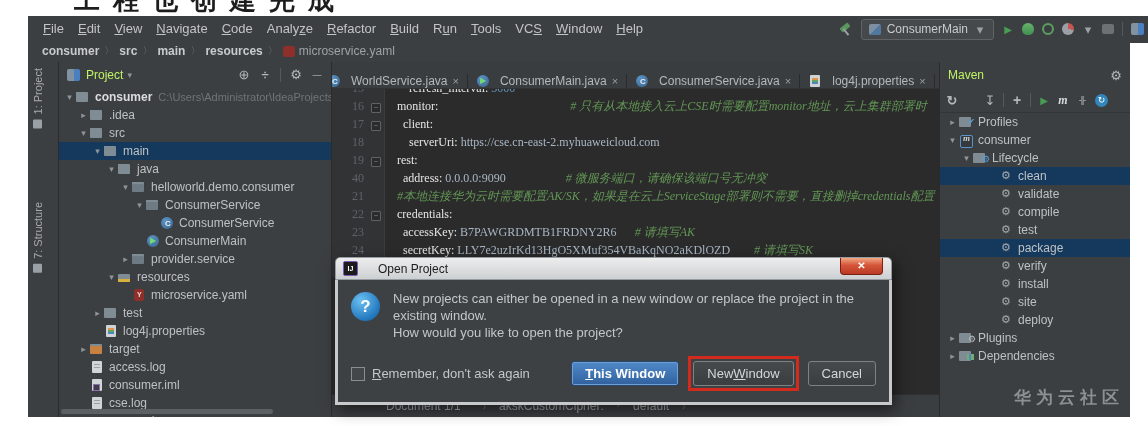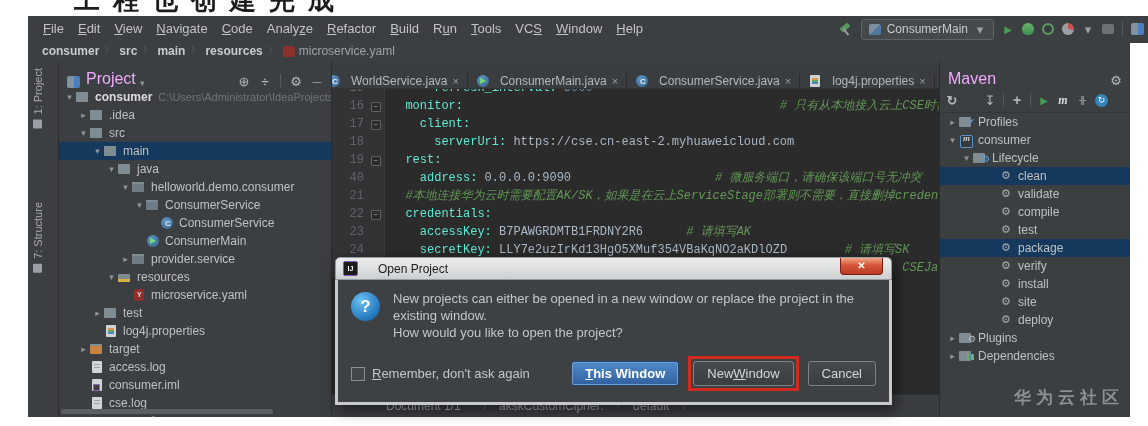--- a/index.html
+++ b/index.html
@@ -21,21 +21,21 @@
   
   .main{position:absolute;top:46px;bottom:0;left:0;right:18px;display:flex}
   .white-right{position:absolute;top:27px;right:0;width:18px;bottom:0;background:#fff;z-index:8}
   .stripe{width:30px;background:#3c3f41;border-right:1px solid #2b2b2b;position:relative;flex:none}
   .stripe-label{position:absolute;left:4px;writing-mode:vertical-rl;transform:rotate(180deg);
                 font-size:11px;color:#a9abad;display:flex;align-items:center;gap:5px}
   .stripe-label.sl1{top:6px}.stripe-label.sl2{top:140px}
   .sq-icon{width:9px;height:9px;background:#9aa0a5;border-radius:1px;display:inline-block}
   
   .project-col{width:272px;border-right:1px solid #2b2b2b;display:flex;flex-direction:column;position:relative;flex:none;overflow:hidden}
-  .panel-head{height:26px;display:flex;align-items:flex-end;padding:0 8px;font-size:16px;color:#f0abfc;flex:none}
+  .panel-head{height:26px;display:flex;align-items:center;padding:0 8px;font-size:12px;color:#bef264;flex:none}
   .panel-head .grow{flex:1}
   .head-ico{margin-left:9px;color:#a9adb0;font-size:12px;line-height:12px}
   .tree{flex:1;overflow:hidden;font-size:12px}
   .trow{height:18px;display:flex;align-items:center;white-space:nowrap;overflow:hidden}
   .trow[data-selected="true"]{background:#14395c}
   .trow[data-bold="true"] .tlabel{font-weight:bold;color:#dadcde}
   .tlabel{color:#bdc1c4}
   .textra{color:#6e7478;margin-left:6px;font-size:11px}
   .arrow{width:13px;text-align:center;color:#8f969b;font-size:9px;flex:none}
   .arrow[data-arrow="down"]::before{content:"▾"}
@@ -106,29 +106,29 @@
   .tbi[data-icon="stop"]{width:10px;height:10px;background:#6e7173;border-radius:2px}
   .tbi[data-icon="proj-structure"]{width:13px;height:12px;border-radius:2px;background:linear-gradient(90deg,#8192a0 55%,#4a7fc1 55%)}
   .tbi[data-icon="yaml-small"]{width:10px;height:11px;background:#8d2f2a;border-radius:2px}
   
   .editor-col{flex:1;min-width:0;background:#2b2b2b;display:flex;flex-direction:column;position:relative}
   .tabbar{height:26px;background:#3a3d3f;display:flex;align-items:flex-end;border-bottom:1px solid #313335;overflow:hidden;flex:none}
   .tab{display:flex;align-items:center;padding:0 8px;border-right:1px solid #2b2b2b;font-size:12px;color:#b4b8ba;gap:5px;white-space:nowrap}
   .tab:first-child{margin-left:-13px}
   .tab[data-active="true"]{background:#515658;color:#d2d5d7}
   .tab-tail{color:#9a9ea1;font-size:11px}
-  .code{flex:1;overflow:hidden;font-family:Liberation Mono, monospace;font-size:12px;line-height:18px}
+  .code{flex:1;overflow:hidden;font-family:Liberation Serif, serif;font-size:12px;line-height:18px}
   .lines{margin-top:-10px}
   .cline{display:flex;height:18px;white-space:pre}
   .lnum{width:32px;text-align:right;color:#606366;flex:none;padding-right:4px;background:#313335}
   .fold{width:16px;flex:none;background:#313335;border-right:1px solid #3a3d3f;margin-right:6px;text-align:center}
   .fold[data-fold="true"]::before{content:"−";display:inline-block;width:8px;height:8px;line-height:7px;font-size:8px;
       border:1px solid #5f6365;border-radius:1px;color:#9aa0a3;background:#2b2b2b;margin-top:4px}
   .ltext{flex:1;overflow:hidden}
-  [data-seg="k"]{color:#5eead4}
+  [data-seg="k"]{color:#e5e5e5}
   [data-seg="v"]{color:#a9b7c6}
   [data-seg="n"]{color:#6897bb}
   [data-seg="cm"]{color:#629755;font-style:italic}
   [data-seg="sp"]{color:#2b2b2b}
   .editor-status{height:22px;background:#3b3e40;border-top:1px solid #2e3133;display:flex;align-items:center;
       padding-left:54px;font-size:12px;color:#a6aaad;gap:8px;flex:none}
   
   .maven-col{width:190px;background:#3c3f41;border-left:1px solid #2b2b2b;display:flex;flex-direction:column;position:relative;flex:none;overflow:hidden}
   .maven-toolbar{height:24px;display:flex;align-items:center;gap:7px;padding:0 6px;border-bottom:1px solid #333637;flex:none}
   .mrow{height:18px;display:flex;align-items:center;white-space:nowrap;font-size:12px}

